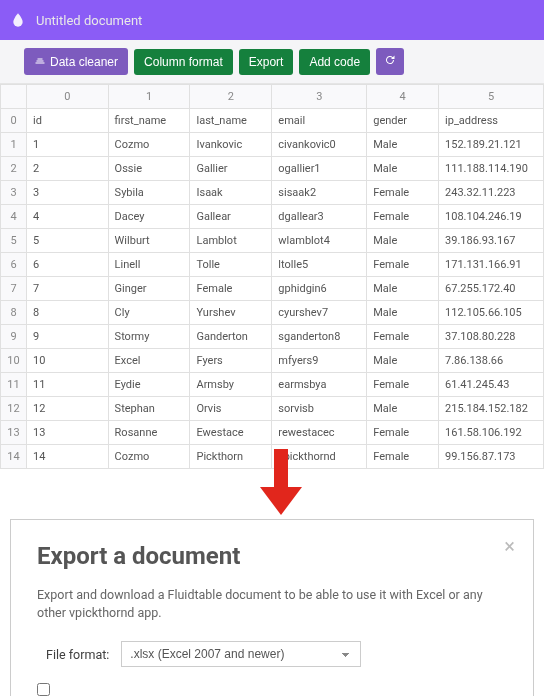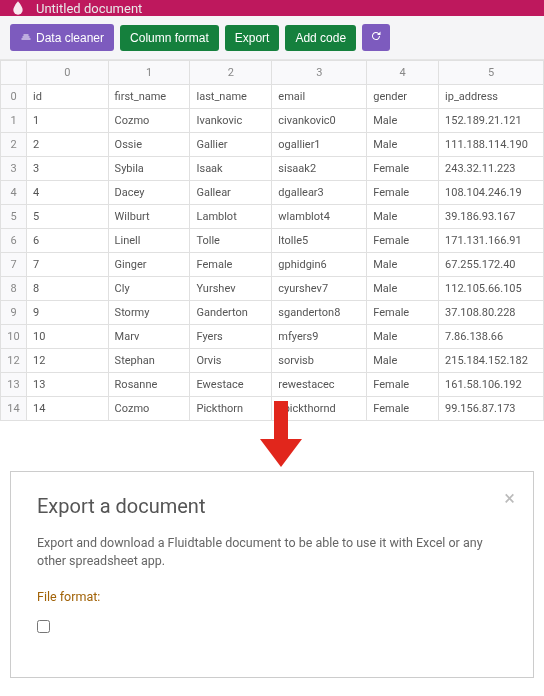--- a/index.html
+++ b/index.html
@@ -1,44 +1,44 @@
 <!DOCTYPE html>
 <html><head>
 <meta charset="utf-8">
 <style>
 * { box-sizing: border-box; margin: 0; padding: 0; }
 body { font-family: -apple-system, BlinkMacSystemFont, "Segoe UI", Roboto, sans-serif; font-size: 12px; color: #555; background: #fff; width: 544px; }
-.header { background: #be185d; color: #fff; display: flex; align-items: center; padding: 8px 10px; height: 16px; }
+.header { background: #8b5cf6; color: #fff; display: flex; align-items: center; padding: 8px 10px; height: 40px; }
 .logo { width: 16px; height: 16px; margin-right: 10px; }
 .doc-title { font-size: 13px; font-weight: 400; color: #e8e8e8; }
-.toolbar { background: #f5f5f7; padding: 8px 10px; display: flex; gap: 6px; align-items: center; border-bottom: 1px solid #e5e5e5; }
+.toolbar { background: #f5f5f7; padding: 8px 24px; display: flex; gap: 6px; align-items: center; border-bottom: 1px solid #e5e5e5; }
 .btn { background: #7d5bbe; color: #fff; border: none; padding: 6px 10px; font-size: 12px; border-radius: 3px; cursor: pointer; display: flex; align-items: center; gap: 4px; }
 .btn.light { background: #15803d; }
 .btn.refresh { padding: 6px 8px; }
 .icon { display: inline-block; }
 .table-wrap { overflow: auto; }
 table { border-collapse: collapse; width: 100%; font-size: 11px; }
 th, td { border: 1px solid #e0e0e0; padding: 5px 6px; text-align: left; white-space: nowrap; overflow: hidden; }
 th { background: #f9f9fb; font-weight: 400; text-align: center; color: #888; font-size: 11px; }
 th.rh { width: 26px; min-width: 26px; }
 td.rh { background: #f9f9fb; text-align: center; color: #888; width: 26px; min-width: 26px; font-size: 11px; }
 .col0 { width: 82px; }
 .col1 { width: 82px; }
 .col2 { width: 82px; }
 .col3 { width: 95px; }
 .col4 { width: 72px; }
 .col5 { width: 105px; }
 .arrow-wrap { position: relative; height: 0; }
 .arrow { position: absolute; left: 260px; top: -20px; }
 .modal { margin: 50px 10px 10px 10px; border: 1px solid #ccc; padding: 22px 26px 22px 26px; background: #fff; position: relative; }
-.modal h2 { font-size: 20px; font-weight: 400; color: #555; margin-bottom: 16px; }
+.modal h2 { font-size: 24px; font-weight: 700; color: #555; margin-bottom: 16px; }
 .modal .close { position: absolute; top: 16px; right: 18px; color: #bbb; font-size: 20px; cursor: pointer; line-height: 1; }
 .modal p { font-size: 12.5px; color: #666; line-height: 1.4; margin-bottom: 20px; }
 .form-row { display: flex; align-items: center; gap: 12px; margin-bottom: 16px; font-size: 12.5px; }
-.form-row label { color: #a16207; }
+.form-row label { color: #404040; margin-left: 9px; }
 select { border: 1px solid #ccc; padding: 5px 8px; font-size: 12px; width: 240px; background: #fff; color: #555; appearance: none; -webkit-appearance: none; background-image: linear-gradient(45deg, transparent 50%, #888 50%), linear-gradient(135deg, #888 50%, transparent 50%); background-position: calc(100% - 14px) 11px, calc(100% - 10px) 11px; background-size: 4px 4px, 4px 4px; background-repeat: no-repeat; }
 .checkbox-row { font-size: 12.5px; color: #666; margin-bottom: 22px; display: flex; align-items: center; gap: 6px; }
 input[type=checkbox] { margin: 0; }
 </style>
 </head>
 <body>
 
 <div class="header">
   <span class="logo">
     <svg viewBox="0 0 24 24" width="16" height="16" fill="#fff">
@@ -175,25 +175,34 @@
           <td class="col0">9</td>
           <td class="col1">Stormy</td>
           <td class="col2">Ganderton</td>
           <td class="col3">sganderton8</td>
           <td class="col4">Female</td>
           <td class="col5">37.108.80.228</td>
         </tr>
         <tr>
           <td class="rh">10</td>
           <td class="col0">10</td>
-          <td class="col1">Marv</td>
+          <td class="col1">Excel</td>
           <td class="col2">Fyers</td>
           <td class="col3">mfyers9</td>
           <td class="col4">Male</td>
           <td class="col5">7.86.138.66</td>
+        </tr>
+        <tr>
+          <td class="rh">11</td>
+          <td class="col0">11</td>
+          <td class="col1">Eydie</td>
+          <td class="col2">Armsby</td>
+          <td class="col3">earmsbya</td>
+          <td class="col4">Female</td>
+          <td class="col5">61.41.245.43</td>
         </tr>
         <tr>
           <td class="rh">12</td>
           <td class="col0">12</td>
           <td class="col1">Stephan</td>
           <td class="col2">Orvis</td>
           <td class="col3">sorvisb</td>
           <td class="col4">Male</td>
           <td class="col5">215.184.152.182</td>
         </tr>
@@ -224,21 +233,24 @@
     <svg width="42" height="70" viewBox="0 0 42 70">
         <rect x="14" y="0" width="14" height="40" fill="#e1261c"></rect>
         <polygon points="0,38 42,38 21,66" fill="#e1261c"></polygon>
       </svg>
   </span>
 </div>
 
 <div class="modal">
   <span class="close">×</span>
   <h2>Export a document</h2>
-  <p>Export and download a Fluidtable document to be able to use it with Excel or any other spreadsheet app.</p>
+  <p>Export and download a Fluidtable document to be able to use it with Excel or any other vpickthornd app.</p>
   <div class="form-row">
     <label>File format:</label>
+    <select>
+      <option>.xlsx (Excel 2007 and newer)</option>
+    </select>
   </div>
   <div class="checkbox-row">
     <input type="checkbox" style="">
   </div>
 
 </div>
 
 </body></html>

